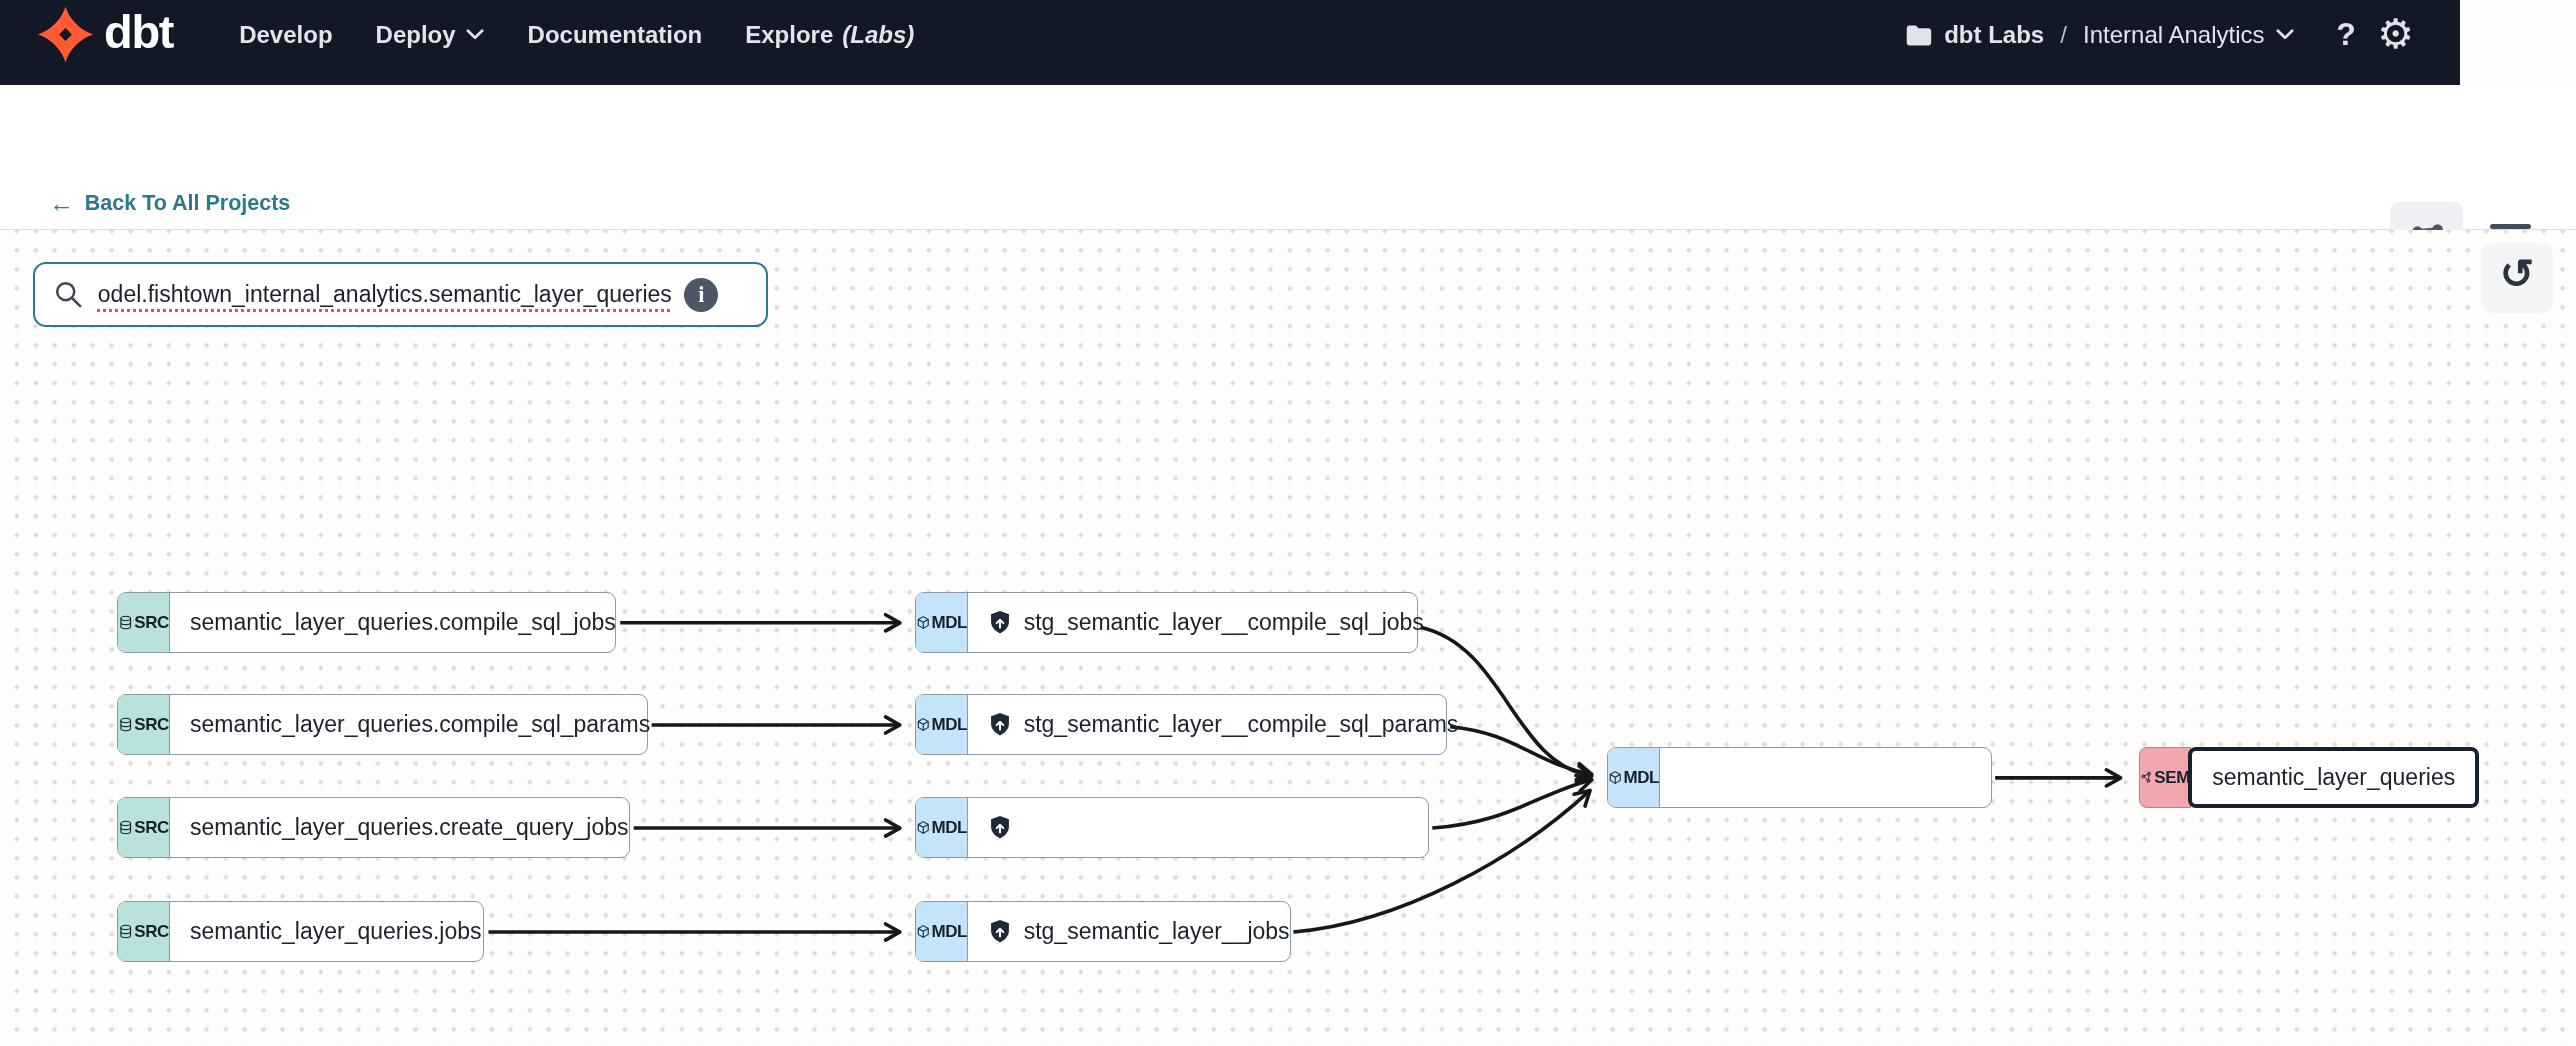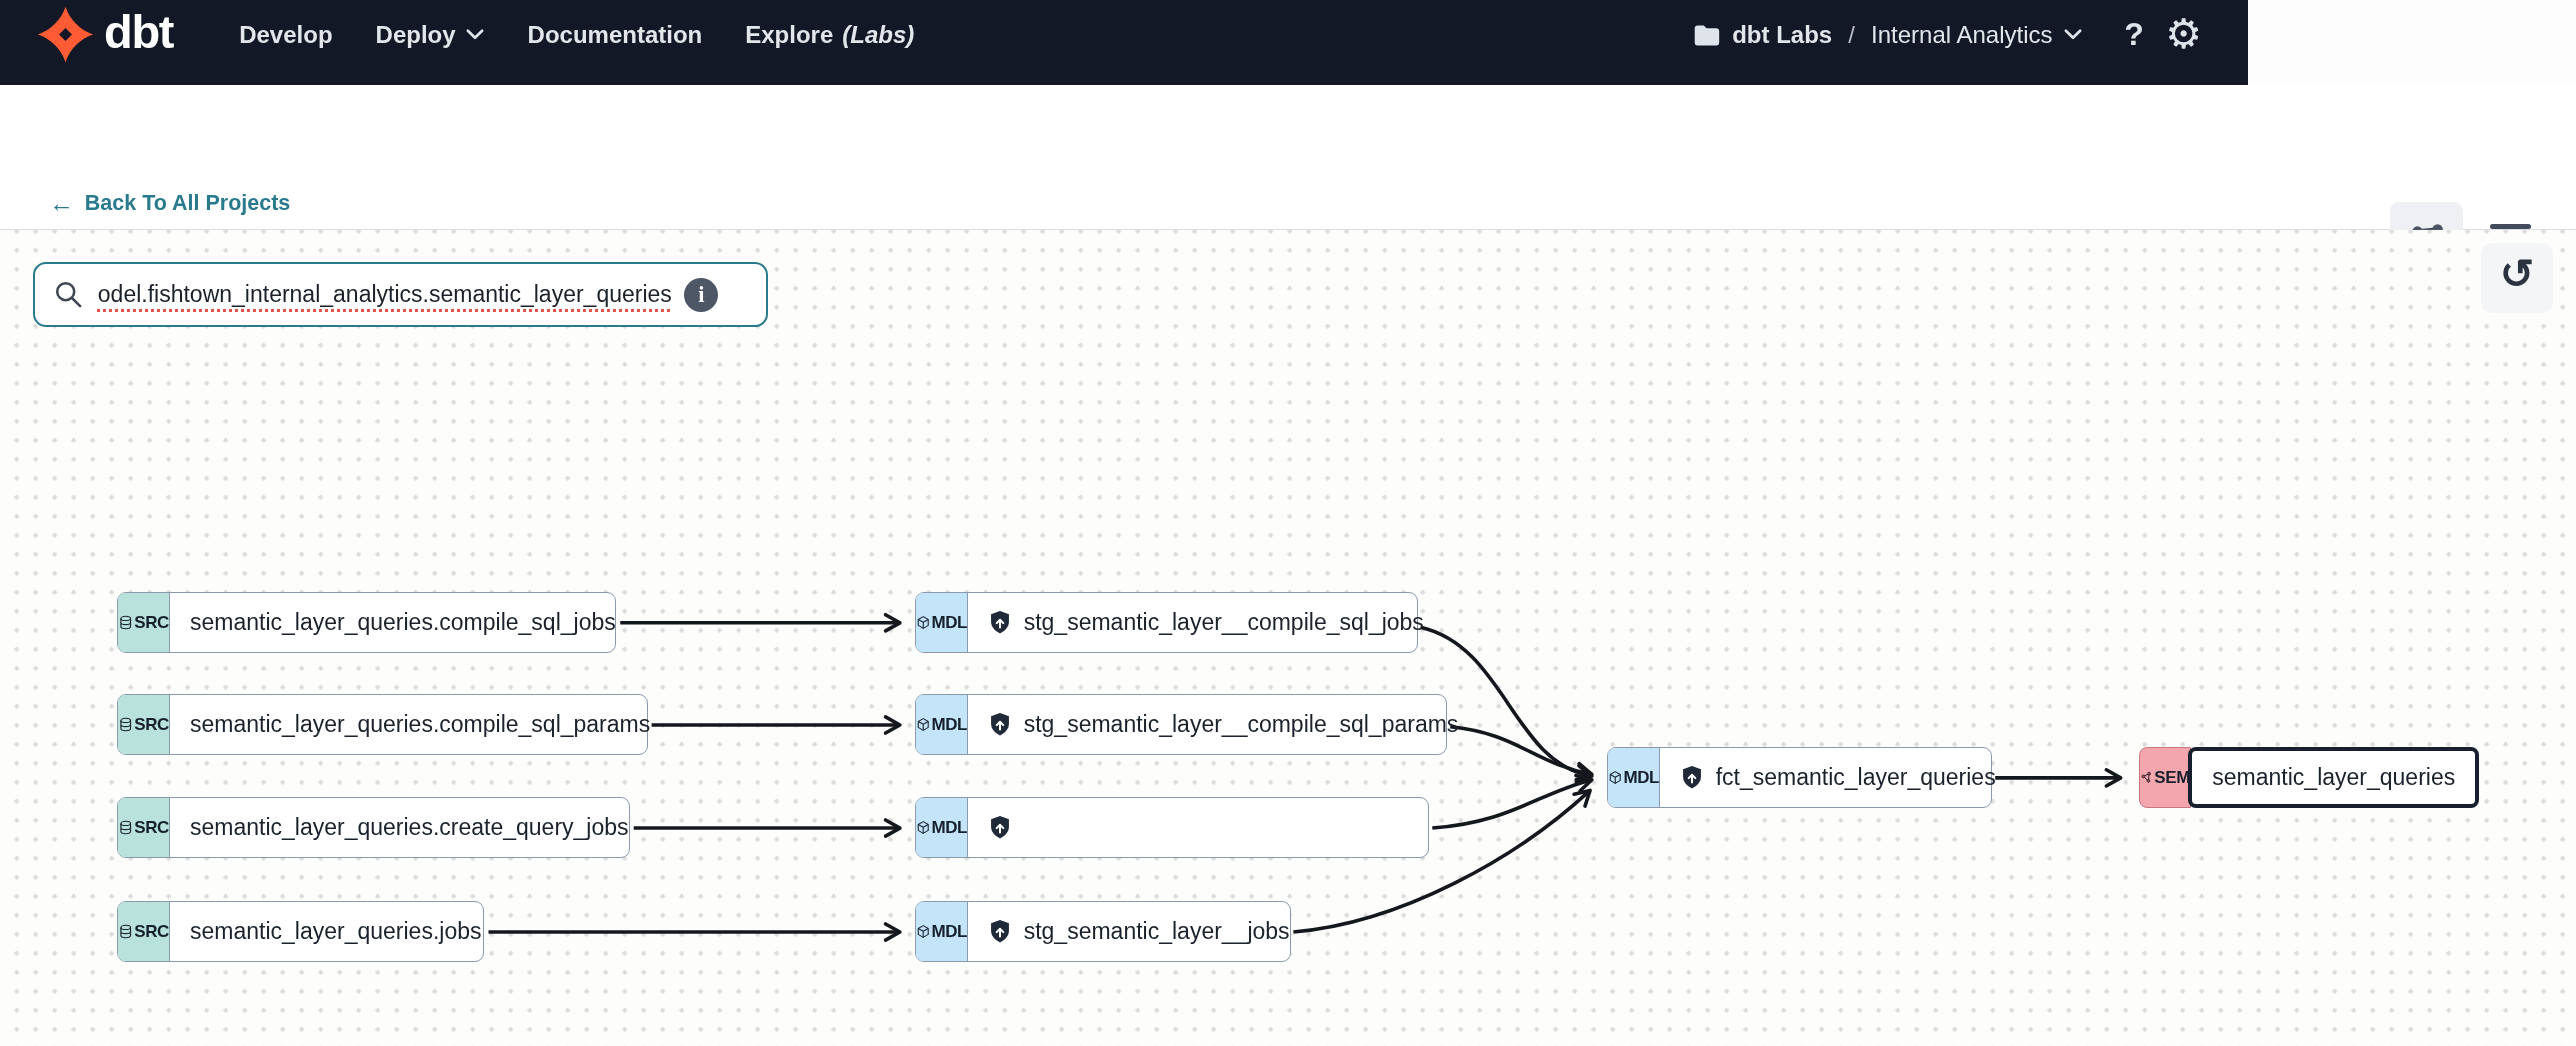--- a/index.html
+++ b/index.html
@@ -1,21 +1,21 @@
 <!DOCTYPE html>
 <html style="font-size:14.3px"><head>
 <meta charset="utf-8">
 <style>
   * { margin:0; padding:0; box-sizing:border-box; }
   html,body { width:2576px; height:1047px; overflow:hidden; }
   body { font-family:"Liberation Sans", sans-serif; background:#fdfdfd; }
   .page { position:relative; width:2576px; height:1047px; }
 
   
-  .topnav { position:absolute; top:0; left:0; width:2248px; height:85px;
+  .topnav { position:absolute; top:0; left:0; width:2460px; height:85px;
     background:#131826; display:flex; align-items:center; padding:0 46px 16px 36px; }
   .logo { display:flex; align-items:center; gap:9px; }
   .logo-word { color:#ffffff; font-size:47px; font-weight:800; letter-spacing:-1.3px; line-height:1; padding-bottom:5.4px; }
   .nav-items { display:flex; align-items:flex-start; gap:43px; margin-left:66px; }
   .nav-item { display:flex; align-items:center; gap:9px; color:#e2e6eb; font-size:24px;
     font-weight:600; cursor:pointer; white-space:nowrap; }
   .nav-item .suffix { font-style:italic; font-weight:600; }
   .topnav-right { margin-left:auto; display:flex; align-items:center; gap:16px; }
   .crumb { display:flex; align-items:center; gap:14.3px; color:#e2e6eb; font-size:24px; }
   .crumb .org { font-weight:700; display:flex; align-items:center; gap:10.8px; }
@@ -297,27 +297,20 @@
           </div>
         </div>
         <div class="node" style="left: 1607px; top: 517px; width: 385px;">
           <div class="badge" style="background:#c3e4f9">
             <svg width="27" height="27" viewBox="0 0 32 32" fill="none" stroke="#1b2430" stroke-width="2.4" stroke-linejoin="round">
               <path d="M16 3l11 6.2v13.2L16 29 5 22.4V9.2z"></path>
               <path d="M5 9.2l11 6.2 11-6.2M16 15.4V29"></path>
             </svg>
             <span>MDL</span>
           </div>
-          <div class="label">
-            <svg width="24" height="25" viewBox="0 0 26 28">
-              <path d="M13 1l10 3.8v8.2c0 6.3-4.2 10.5-10 13.2C7.2 23.5 3 19.3 3 13V4.8z" fill="#1f2937"></path>
-              <path d="M13 19.5v-8.5m0 0l-3.7 3.7M13 11l3.7 3.7" stroke="#fff" stroke-width="2.3" fill="none" stroke-linecap="round" stroke-linejoin="round"></path>
-            </svg>
-            <span>fct_semantic_layer_queries</span>
-          </div>
         </div>
         <div class="node selected" style="left: 2139px; top: 517px; width: 325px;">
           <div class="badge" style="background:#f4a6ae">
             <svg width="27" height="27" viewBox="0 0 32 32">
               <path d="M21.5 7L8 13.5l12 10.5" fill="none" stroke="#1b2430" stroke-width="2.3"></path>
               <path d="M21.5 7l-1.5 17" fill="none" stroke="#1b2430" stroke-width="2.3"></path>
               <g fill="#b8525c" stroke="#1b2430" stroke-width="2">
                 <circle cx="21.5" cy="7" r="3.4"></circle>
                 <circle cx="8" cy="13.5" r="3.4"></circle>
                 <circle cx="20" cy="24" r="3.4"></circle>

